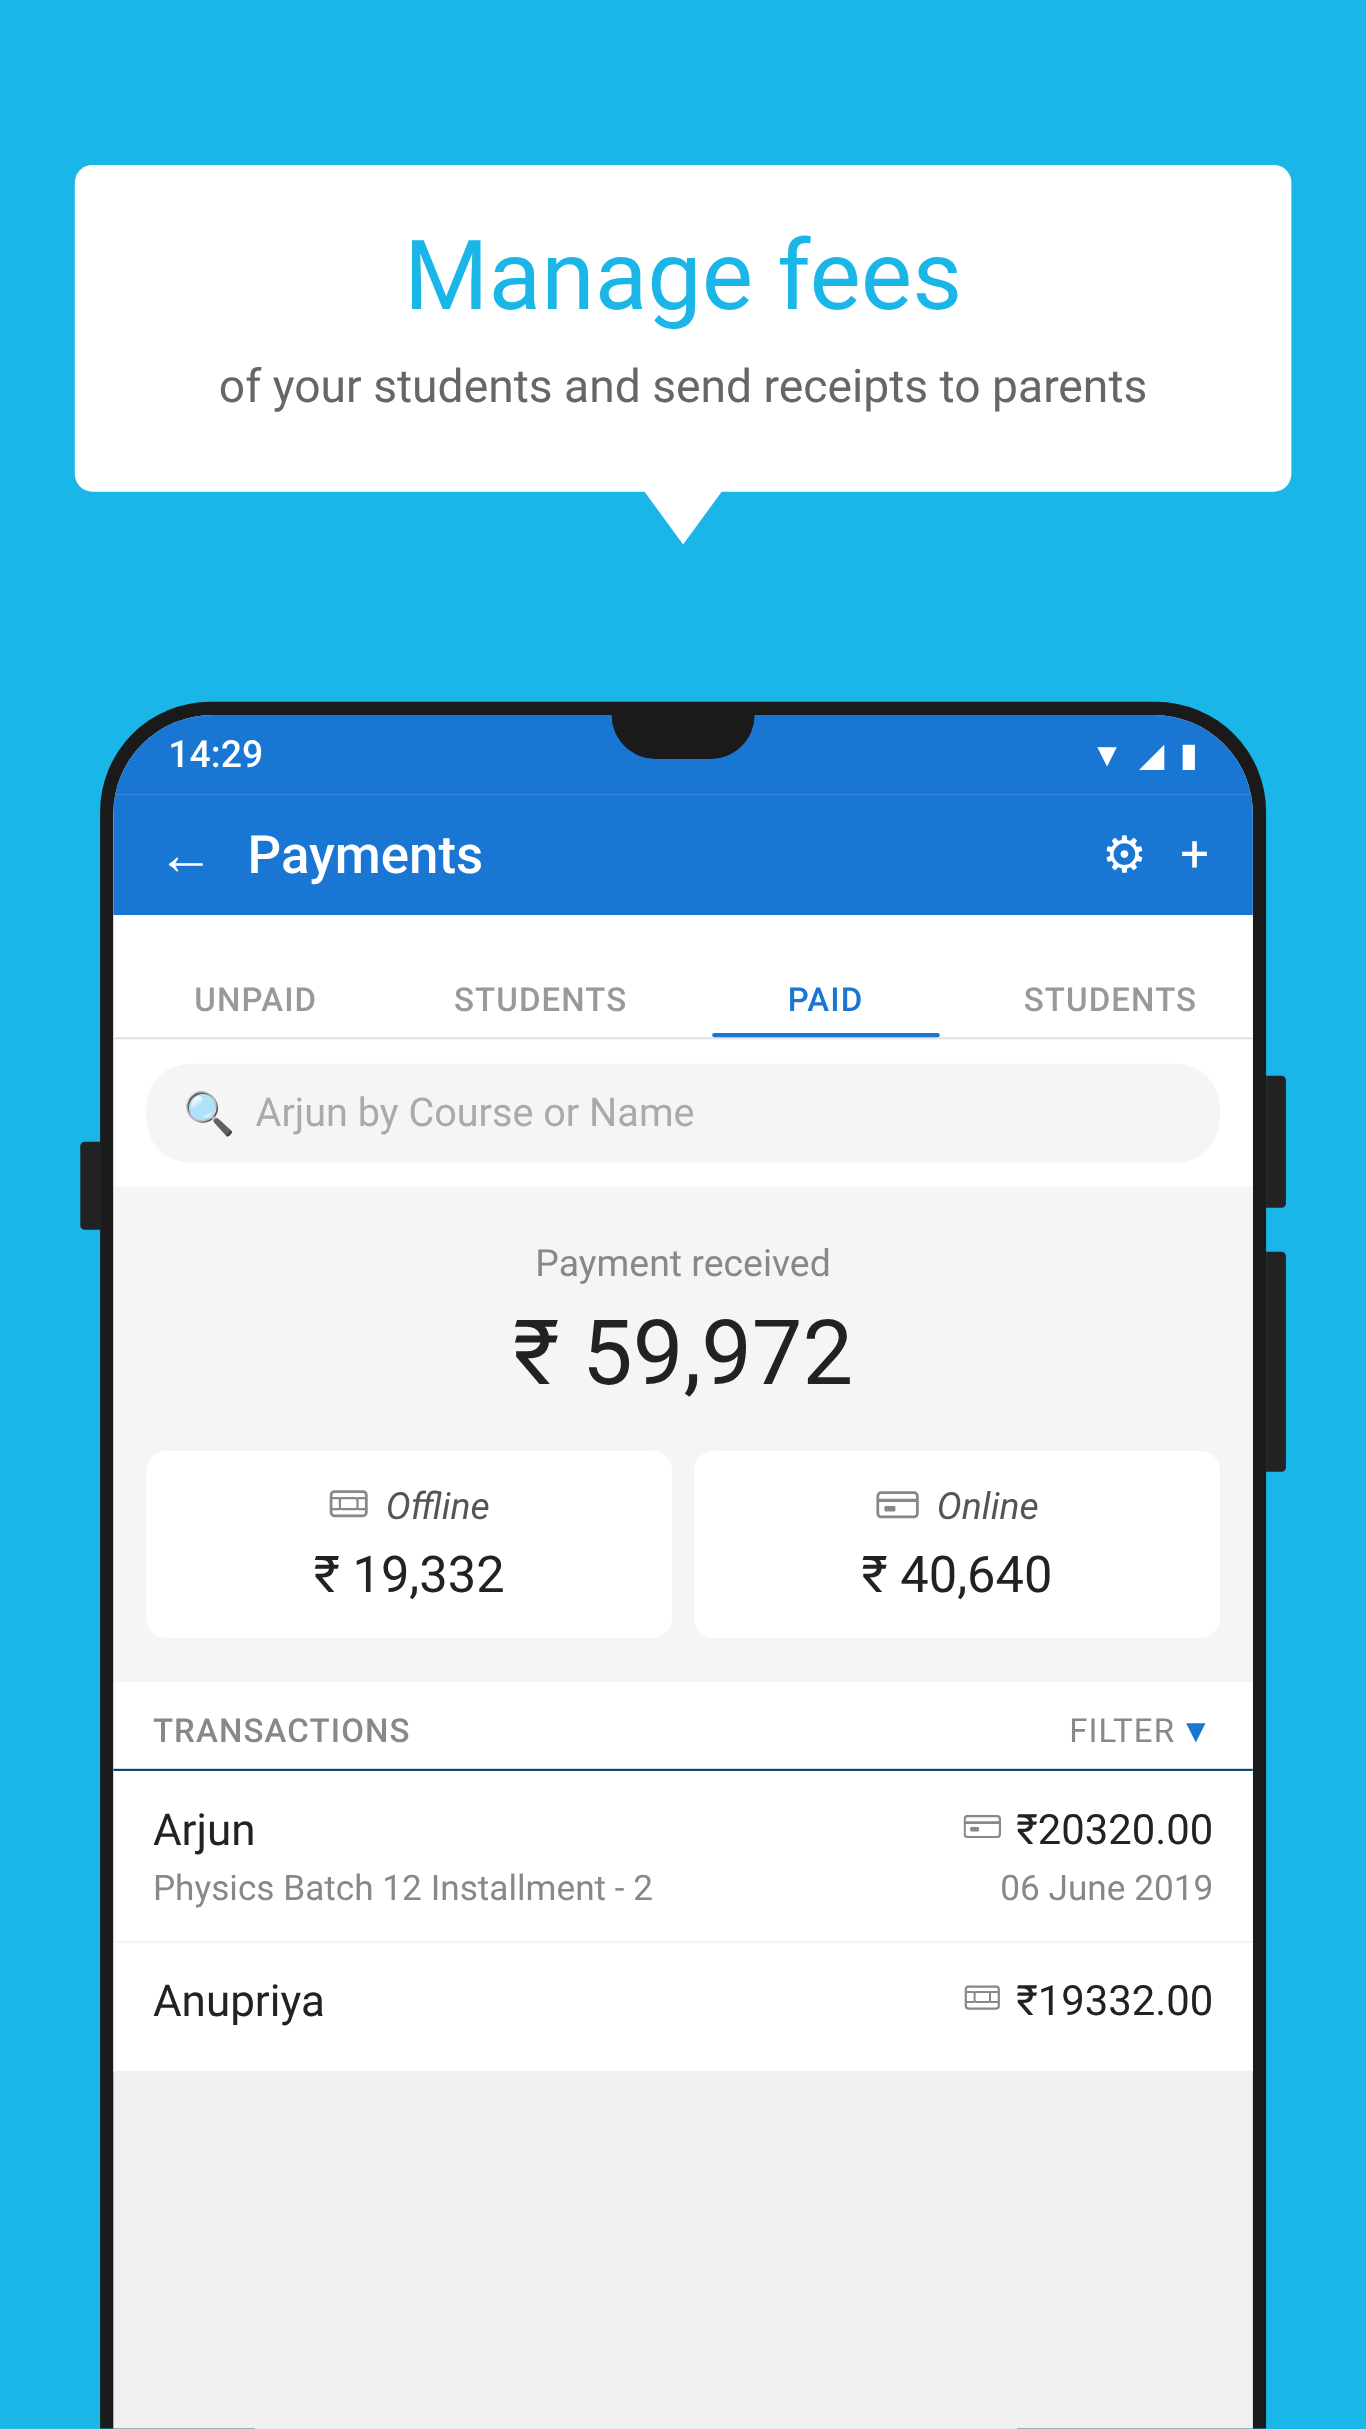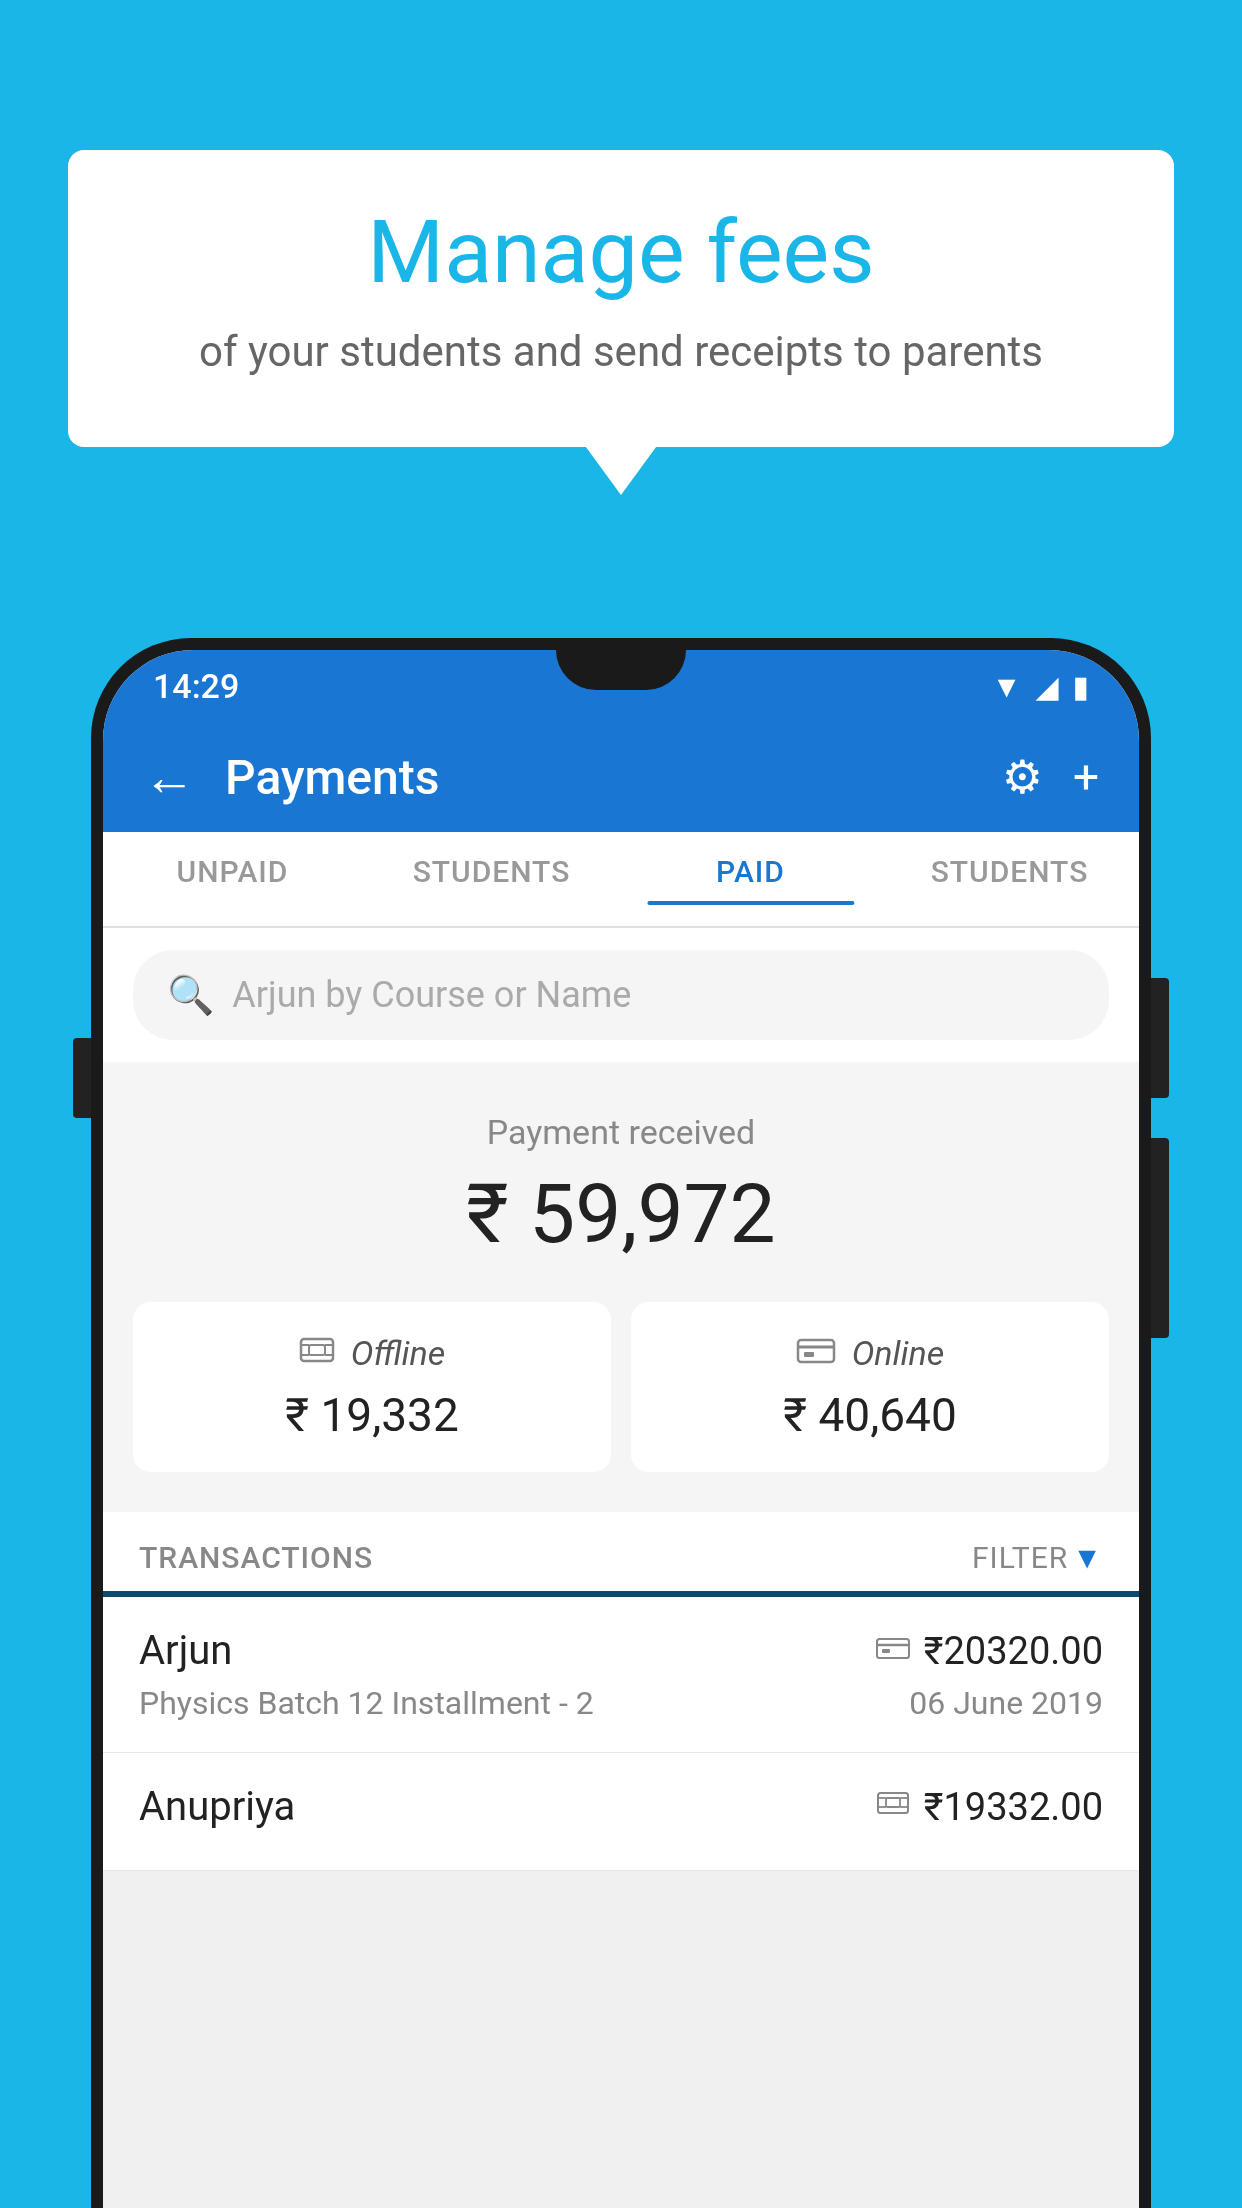--- a/index.html
+++ b/index.html
@@ -150,22 +150,22 @@
     .gear-icon-btn, .plus-icon-btn {
       color: white;
       font-size: 46px;
       cursor: pointer;
     }
 
     
     .tabs {
       background: white;
       display: flex;
-      height: 96px;
-      align-items: center;
+      height: 113px;
+      align-items: flex-end;
       border-bottom: 2px solid #e0e0e0;
     }
 
     .tab {
       flex: 1;
       text-align: center;
       padding-bottom: 16px;
       font-size: 30px;
       font-weight: 500;
       color: #999;
@@ -277,21 +277,21 @@
       color: #222;
     }
 
     
     .transactions-header {
       background: white;
       padding: 28px 36px 16px;
       display: flex;
       align-items: center;
       justify-content: space-between;
-      border-bottom: 6px solid #0c4a6e;
+      border-bottom: 2px solid #0c4a6e;
     }
 
     .transactions-label {
       font-size: 30px;
       color: #888;
       font-weight: 500;
       letter-spacing: 1px;
     }
 
     .filter-btn {

